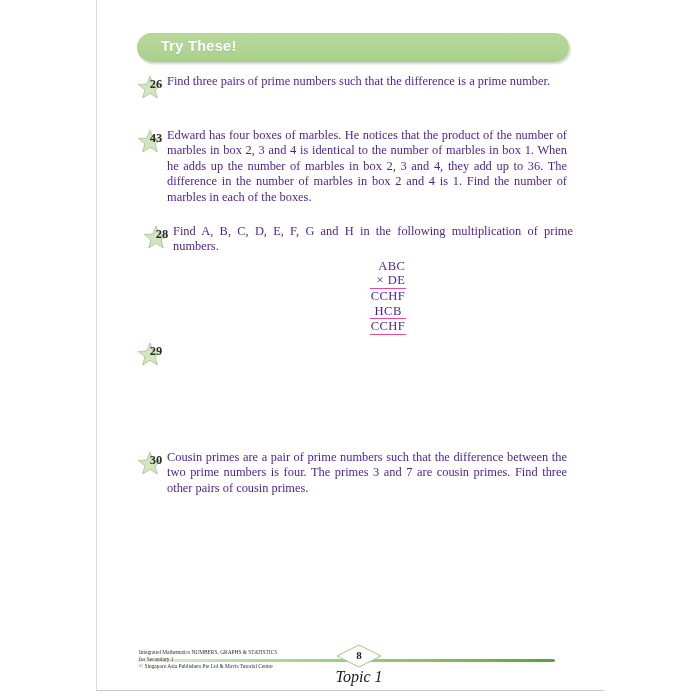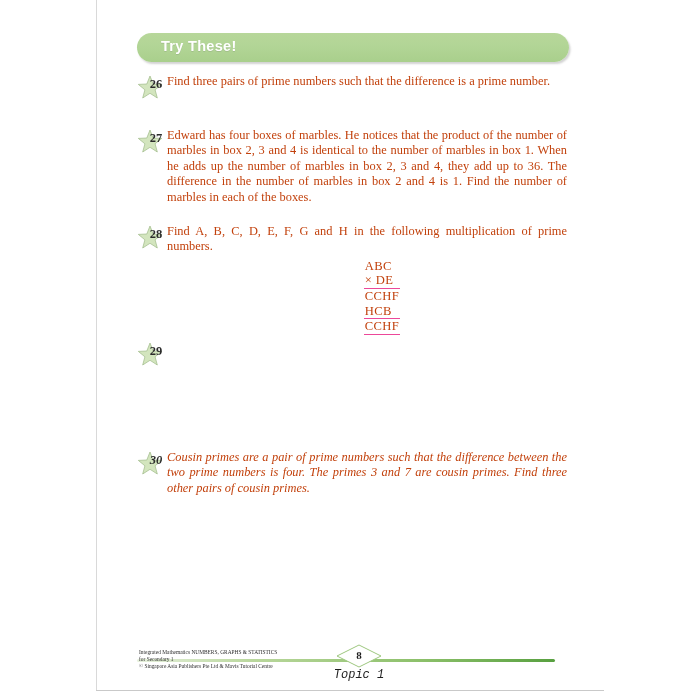--- a/index.html
+++ b/index.html
@@ -107,38 +107,38 @@
     font-family: "Liberation Serif", serif;
     font-weight: bold;
     font-size: 12.5px;
     color: #2c2c2c;
   }
   .q-body {
     margin-left: 30px;
     font-size: 12.4px;
     line-height: 15.4px;
     text-align: justify;
-    color: #c2410c;
+    color: #4c1d95;
   }
   .q-body p {
     margin: 0;
   }
 
   
   .mult {
     margin-top: 4px;
     margin-left: 0;
     text-align: center;
     font-size: 12.6px;
     line-height: 14.6px;
     letter-spacing: 0.4px;
   }
   .mult-stack {
     display: inline-block;
-    text-align: left;
+    text-align: right;
     margin-left: 30px;
   }
   .mult-row {
     white-space: pre;
     padding: 0 1px;
   }
   .mult-row.ruled {
     border-bottom: 1px solid #ec4899;
   }
 
@@ -183,23 +183,23 @@
     font-weight: bold;
     font-size: 11px;
     color: #1d1d1d;
   }
   .topic-label {
     position: absolute;
     left: 333px;
     top: 668px;
     width: 52px;
     text-align: center;
-    font-family: Liberation Mono, monospace;
+    font-family: Liberation Serif, serif;
     font-style: italic;
-    font-size: 12px;
+    font-size: 16px;
     color: #1d1d1d;
   }
 </style>
 </head>
 <body>
 
 <div id="screen">
 
   <div class="scan-top-rule"></div>
   <div class="page-sheet"></div>
@@ -223,28 +223,28 @@
     </div>
   </div>
 
   <div class="q" style="top:128px;">
     <div class="q-num">
       <span class="star">
         <svg width="26" height="25" viewBox="0 0 26 25">
           <polygon points="13,1 16.2,9 24.7,9.4 18.1,14.8 20.3,23 13,18.3 5.7,23 7.9,14.8 1.3,9.4 9.8,9" fill="#d3e5be" stroke="#9db987" stroke-width="0.7"></polygon>
         </svg>
       </span>
-      <span class="num">27</span>
+      <span class="num">43</span>
     </div>
     <div class="q-body">
       <p>Edward has four boxes of marbles. He notices that the product of the number of marbles in box 2, 3 and 4 is identical to the number of marbles in box 1. When he adds up the number of marbles in box 2, 3 and 4, they add up to 36. The difference in the number of marbles in box 2 and 4 is 1. Find the number of marbles in each of the boxes.</p>
     </div>
   </div>
 
-  <div class="q" style="top:224px;">
+  <div class="q" style="top:224px;margin-left:6px;">
     <div class="q-num">
       <span class="star">
         <svg width="26" height="25" viewBox="0 0 26 25">
           <polygon points="13,1 16.2,9 24.7,9.4 18.1,14.8 20.3,23 13,18.3 5.7,23 7.9,14.8 1.3,9.4 9.8,9" fill="#d3e5be" stroke="#9db987" stroke-width="0.7"></polygon>
         </svg>
       </span>
       <span class="num">28</span>
     </div>
     <div class="q-body">
       <p>Find A, B, C, D, E, F, G and H in the following multiplication of prime numbers.</p>
@@ -266,21 +266,21 @@
         <svg width="26" height="25" viewBox="0 0 26 25">
           <polygon points="13,1 16.2,9 24.7,9.4 18.1,14.8 20.3,23 13,18.3 5.7,23 7.9,14.8 1.3,9.4 9.8,9" fill="#d3e5be" stroke="#9db987" stroke-width="0.7"></polygon>
         </svg>
       </span>
       <span class="num">29</span>
     </div>
     <div class="q-body">
     </div>
   </div>
 
-  <div class="q" style="top:450px;font-style:italic;">
+  <div class="q" style="top:450px;">
     <div class="q-num">
       <span class="star">
         <svg width="26" height="25" viewBox="0 0 26 25">
           <polygon points="13,1 16.2,9 24.7,9.4 18.1,14.8 20.3,23 13,18.3 5.7,23 7.9,14.8 1.3,9.4 9.8,9" fill="#d3e5be" stroke="#9db987" stroke-width="0.7"></polygon>
         </svg>
       </span>
       <span class="num">30</span>
     </div>
     <div class="q-body">
       <p>Cousin primes are a pair of prime numbers such that the difference between the two prime numbers is four. The primes 3 and 7 are cousin primes. Find three other pairs of cousin primes.</p>

